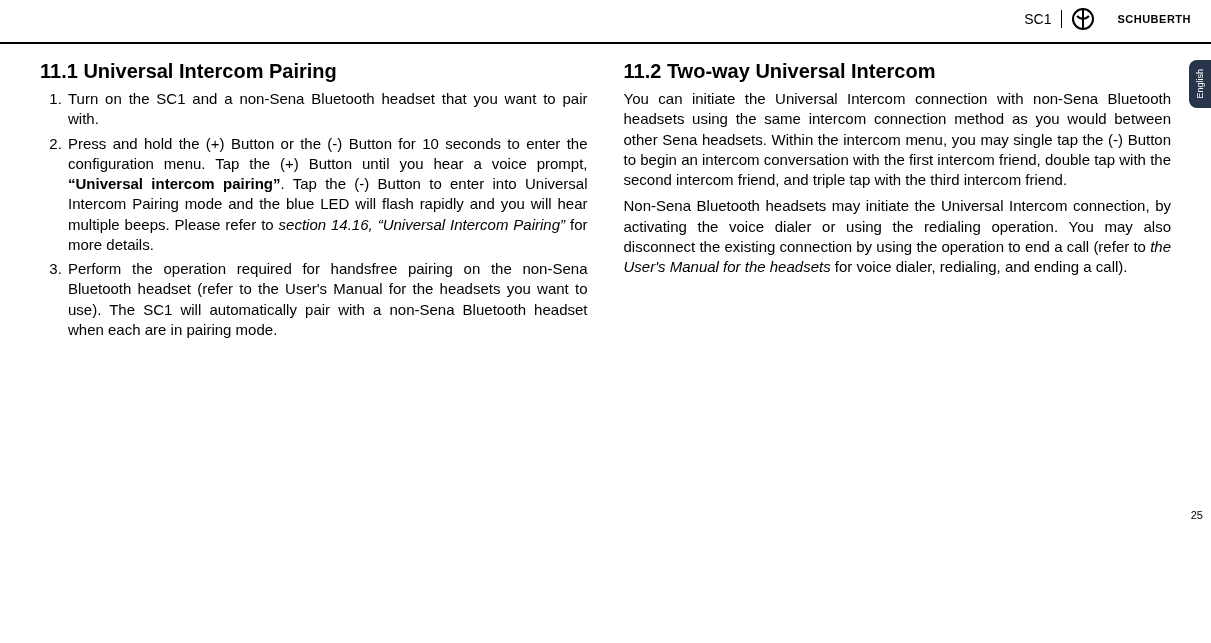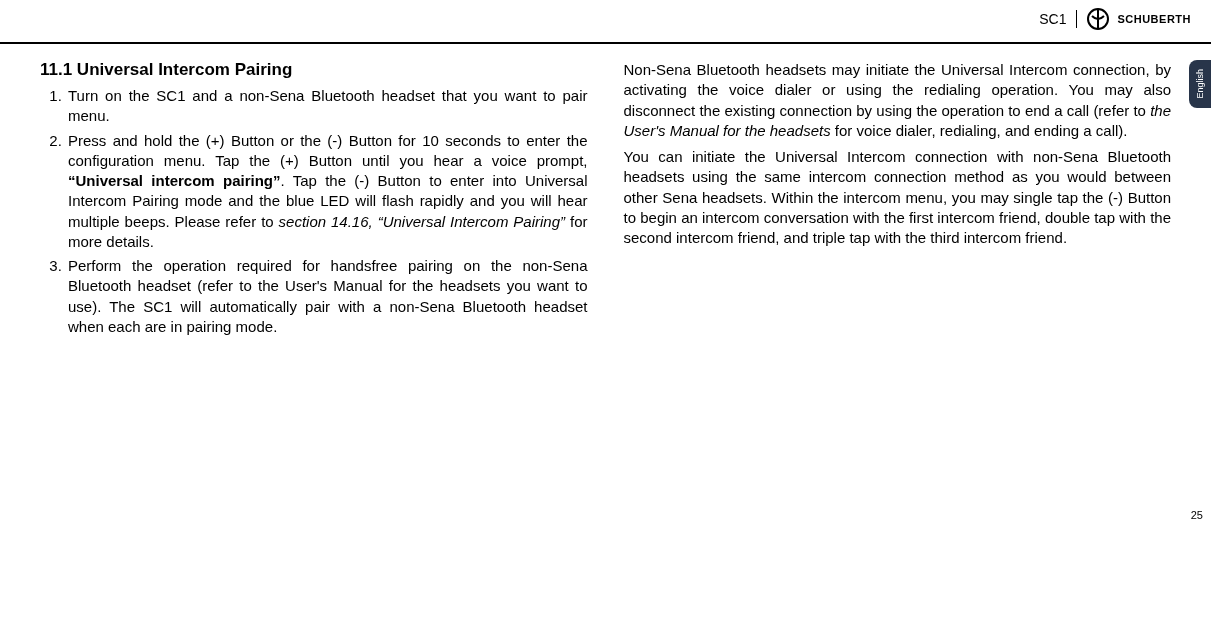--- a/index.html
+++ b/index.html
@@ -2,28 +2,28 @@
 <html><head>
 <meta charset="utf-8">
 <style>
   * { box-sizing: border-box; margin: 0; padding: 0; }
   html, body { width: 1211px; height: 643px; background: #fff; font-family: Arial, Helvetica, sans-serif; color: #000; }
   .page { position: relative; width: 1211px; height: 531px; border-radius: 11px; }
   .header { position: absolute; top: 0; left: 0; right: 0; height: 44px; border-bottom: 2px solid #000; }
   .header-inner { position: absolute; right: 20px; top: 8px; display: flex; align-items: center; gap: 10px; }
   .model { font-size: 14px; }
   .divider { width: 1px; height: 18px; background: #000; }
-  .logo { display: flex; align-items: center; gap: 8px; }
+  .logo { display: flex; align-items: center; gap: 23px; }
   .logo svg { display: block; }
   .logo-text { font-size: 11px; font-weight: bold; letter-spacing: 0.5px; }
   .lang-tab { position: absolute; right: 0; top: 60px; width: 22px; height: 48px; background: #28354a; color: #fff; border-radius: 8px 0 0 8px; display: flex; align-items: center; justify-content: center; }
   .lang-tab span { writing-mode: vertical-rl; transform: rotate(180deg); font-size: 9px; }
   .content { position: absolute; top: 60px; left: 40px; right: 40px; bottom: 30px; display: flex; gap: 36px; }
   .col { flex: 1; min-width: 0; }
-  h2 { font-size: 17px; font-weight: 900; font-family: Arial, Helvetica, sans-serif; margin-bottom: 6px; }
+  h2 { font-size: 20px; font-weight: 900; font-family: Arial, Helvetica, sans-serif; margin-bottom: 6px; }
   p { font-size: 15px; line-height: 1.35; text-align: justify; margin-bottom: 6px; }
   ol { font-size: 15px; line-height: 1.35; padding-left: 26px; }
   ol li { text-align: justify; margin-bottom: 4px; padding-left: 2px; }
   .bold { font-weight: bold; margin-top: 40px; }
   .italic { font-style: italic; }
   .page-num { position: absolute; right: 8px; bottom: 10px; font-size: 11px; }
 </style>
 </head>
 <body>
 
@@ -45,25 +45,26 @@
   </div>
 
   <div class="lang-tab">
     <span>English</span>
   </div>
 
   <div class="content">
     <div class="col">
       <h2>11.1 Universal Intercom Pairing</h2>
       <ol>
-        <li>Turn on the SC1 and a non-Sena Bluetooth headset that you want to pair menu.</li>
+        <li>Turn on the SC1 and a non-Sena Bluetooth headset that you want to pair with.</li>
         <li><span>Press and hold the (+) Button or the (-) Button for 10 seconds to enter the configuration menu. Tap the (+) Button until you hear a voice prompt, </span><span class="bold">“Universal intercom pairing”</span><span>. Tap the (-) Button to enter into Universal Intercom Pairing mode and the blue LED will flash rapidly and you will hear multiple beeps. Please refer to </span><span class="italic">section 14.16, “Universal Intercom Pairing”</span><span> for more details.</span></li>
         <li>Perform the operation required for handsfree pairing on the non-Sena Bluetooth headset (refer to the User's Manual for the headsets you want to use). The SC1 will automatically pair with a non-Sena Bluetooth headset when each are in pairing mode.</li>
       </ol>
     </div>
     <div class="col">
+      <h2>11.2 Two-way Universal Intercom</h2>
+      <p>You can initiate the Universal Intercom connection with non-Sena Bluetooth headsets using the same intercom connection method as you would between other Sena headsets. Within the intercom menu, you may single tap the (-) Button to begin an intercom conversation with the first intercom friend, double tap with the second intercom friend, and triple tap with the third intercom friend.</p>
       <p><span>Non-Sena Bluetooth headsets may initiate the Universal Intercom connection, by activating the voice dialer or using the redialing operation. You may also disconnect the existing connection by using the operation to end a call (refer to </span><span class="italic">the User's Manual for the headsets</span><span> for voice dialer, redialing, and ending a call).</span></p>
-      <p>You can initiate the Universal Intercom connection with non-Sena Bluetooth headsets using the same intercom connection method as you would between other Sena headsets. Within the intercom menu, you may single tap the (-) Button to begin an intercom conversation with the first intercom friend, double tap with the second intercom friend, and triple tap with the third intercom friend.</p>
     </div>
   </div>
 
   <div class="page-num">25</div>
 </div>
 
 </body></html>

